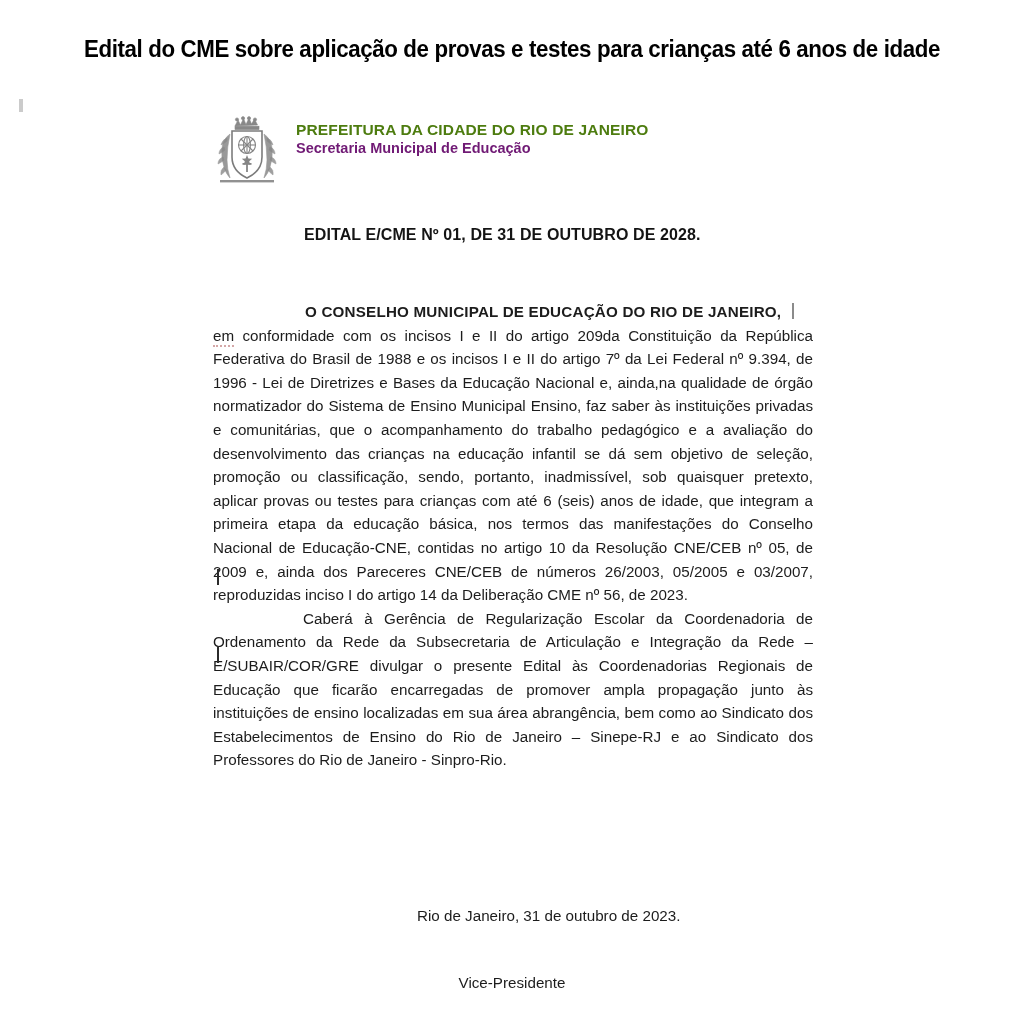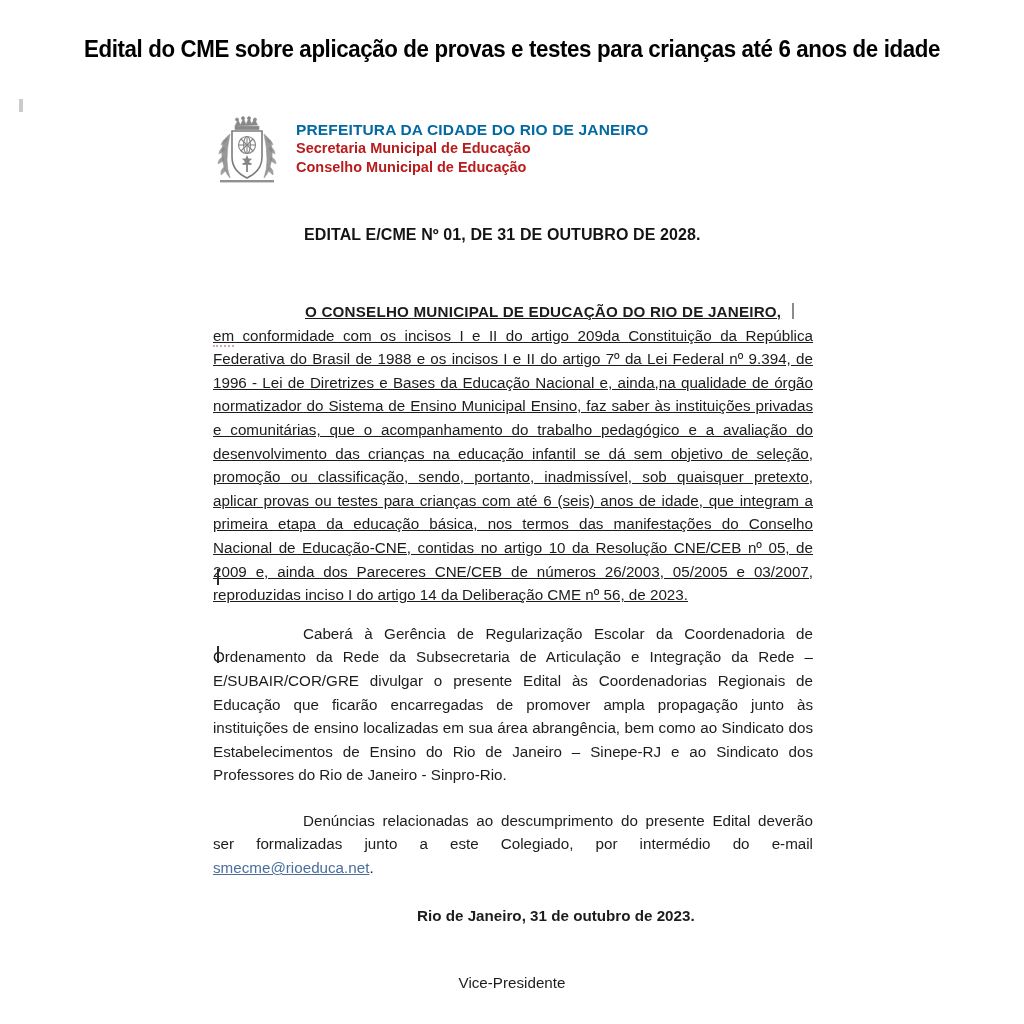--- a/index.html
+++ b/index.html
@@ -57,28 +57,28 @@
     opacity: 0.82;
     flex: none;
   }
   .lh-lines {
     padding-top: 6px;
   }
   .lh-line1 {
     font-size: 15.5px;
     font-weight: bold;
     letter-spacing: 0.15px;
-    color: #0369a1;
+    color: #4d7c0f;
     line-height: 19px;
     white-space: nowrap;
   }
   .lh-line2, .lh-line3 {
     font-size: 14.5px;
     font-weight: bold;
-    color: #b91c1c;
+    color: #701a75;
     line-height: 19px;
     white-space: nowrap;
   }
 
   
   .speck {
     position: absolute;
     left: 19px;
     top: 13px;
     width: 4px;
@@ -107,21 +107,21 @@
     width: 600px;
     font-size: 15.2px;
     line-height: 23.6px;
     color: #1c1c1c;
   }
   .para {
     text-align: justify;
     text-justify: inter-word;
     margin: 0 0 22px 0;
   }
-  .para.first { margin-bottom: 15px; text-decoration: underline; }
+  .para.first { margin-bottom: 0; }
   .indent { display: inline-block; width: 92px; }
   .indent-sm { display: inline-block; width: 90px; }
   b.caps {
     font-weight: bold;
     letter-spacing: 0.2px;
   }
   .spellcheck {
     border-bottom: 2px dotted #d4a7a7;
     padding-bottom: 1px;
   }
@@ -141,21 +141,20 @@
   .caret.c3 { left: 579px; top: 3px;   height: 16px; opacity: 0.55; }
 
   
   .closing {
     position: absolute;
     left: 417px;
     top: 821px;
     font-size: 15.2px;
     color: #1c1c1c;
     white-space: nowrap;
-    font-weight: bold;
   }
   .sig-name {
     position: absolute;
     left: 0;
     top: 867px;
     width: 1024px;
     text-align: center;
     font-size: 15.2px;
     font-weight: bold;
     letter-spacing: 0.3px;
@@ -220,21 +219,20 @@
         <rect x="30.1" y="46" width="1.8" height="12"></rect>
         <rect x="26.5" y="49" width="9" height="1.8"></rect>
       </g>
 
       <rect x="4" y="66" width="54" height="2.4" fill="#7a7a7a"></rect>
     </svg>
 
     <div class="lh-lines">
       <div class="lh-line1">PREFEITURA DA CIDADE DO RIO DE JANEIRO</div>
       <div class="lh-line2">Secretaria Municipal de Educação</div>
-      <div class="lh-line3">Conselho Municipal de Educação</div>
     </div>
   </div>
 
   <div class="edital-title">EDITAL E/CME Nº 01, DE 31 DE OUTUBRO DE 2028.</div>
 
   <div class="body">
 
     <div class="caret c1"></div>
     <div class="caret c2"></div>
     <div class="caret c3"></div>
@@ -242,22 +240,19 @@
     <p class="para first">
       <span class="indent"></span><b class="caps">O  CONSELHO  MUNICIPAL  DE  EDUCAÇÃO  DO  RIO  DE JANEIRO,</b><br>
       <span class="spellcheck">em</span><span> conformidade com os incisos I e II do artigo 209da Constituição da República Federativa do Brasil de 1988 e os incisos I e II do artigo 7º da Lei Federal nº 9.394, de 1996 - Lei de Diretrizes e Bases da Educação Nacional e, ainda,na qualidade de órgão normatizador do Sistema de Ensino Municipal Ensino, faz saber às instituições privadas e comunitárias, que o acompanhamento do trabalho pedagógico e a avaliação do desenvolvimento das crianças na educação infantil se dá sem objetivo de seleção, promoção ou classificação, sendo, portanto, inadmissível, sob quaisquer pretexto, aplicar provas ou testes para crianças com até 6 (seis) anos de idade, que integram a primeira etapa da educação básica, nos termos  das manifestações do Conselho Nacional de Educação-CNE, contidas no artigo 10 da Resolução CNE/CEB nº 05, de 2009 e, ainda dos Pareceres CNE/CEB de números 26/2003, 05/2005 e 03/2007, reproduzidas inciso I do artigo 14 da Deliberação CME nº 56, de 2023.</span>
     </p>
 
     <p class="para">
       <span class="indent-sm"></span><span>Caberá à Gerência de Regularização Escolar da Coordenadoria de Ordenamento da Rede da Subsecretaria de Articulação e Integração da Rede – E/SUBAIR/COR/GRE divulgar o presente Edital às Coordenadorias Regionais de Educação que ficarão encarregadas de promover ampla propagação junto às instituições de ensino localizadas em sua área abrangência, bem como ao Sindicato dos Estabelecimentos de Ensino do Rio de Janeiro – Sinepe-RJ e ao Sindicato dos Professores do Rio de Janeiro - Sinpro-Rio.</span>
     </p>
 
 
-    <p class="para">
-      <span class="indent-sm"></span><span>Denúncias relacionadas ao descumprimento do presente Edital deverão ser formalizadas junto a este Colegiado, por intermédio do e-mail </span><a class="maillink" href="#">smecme@rioeduca.net</a><span>.</span>
-    </p>
   </div>
 
   <div class="closing">Rio de Janeiro, 31 de outubro de 2023.</div>
 
 
   <div class="sig-role">Vice-Presidente</div>
 </div>
 
 </body></html>

